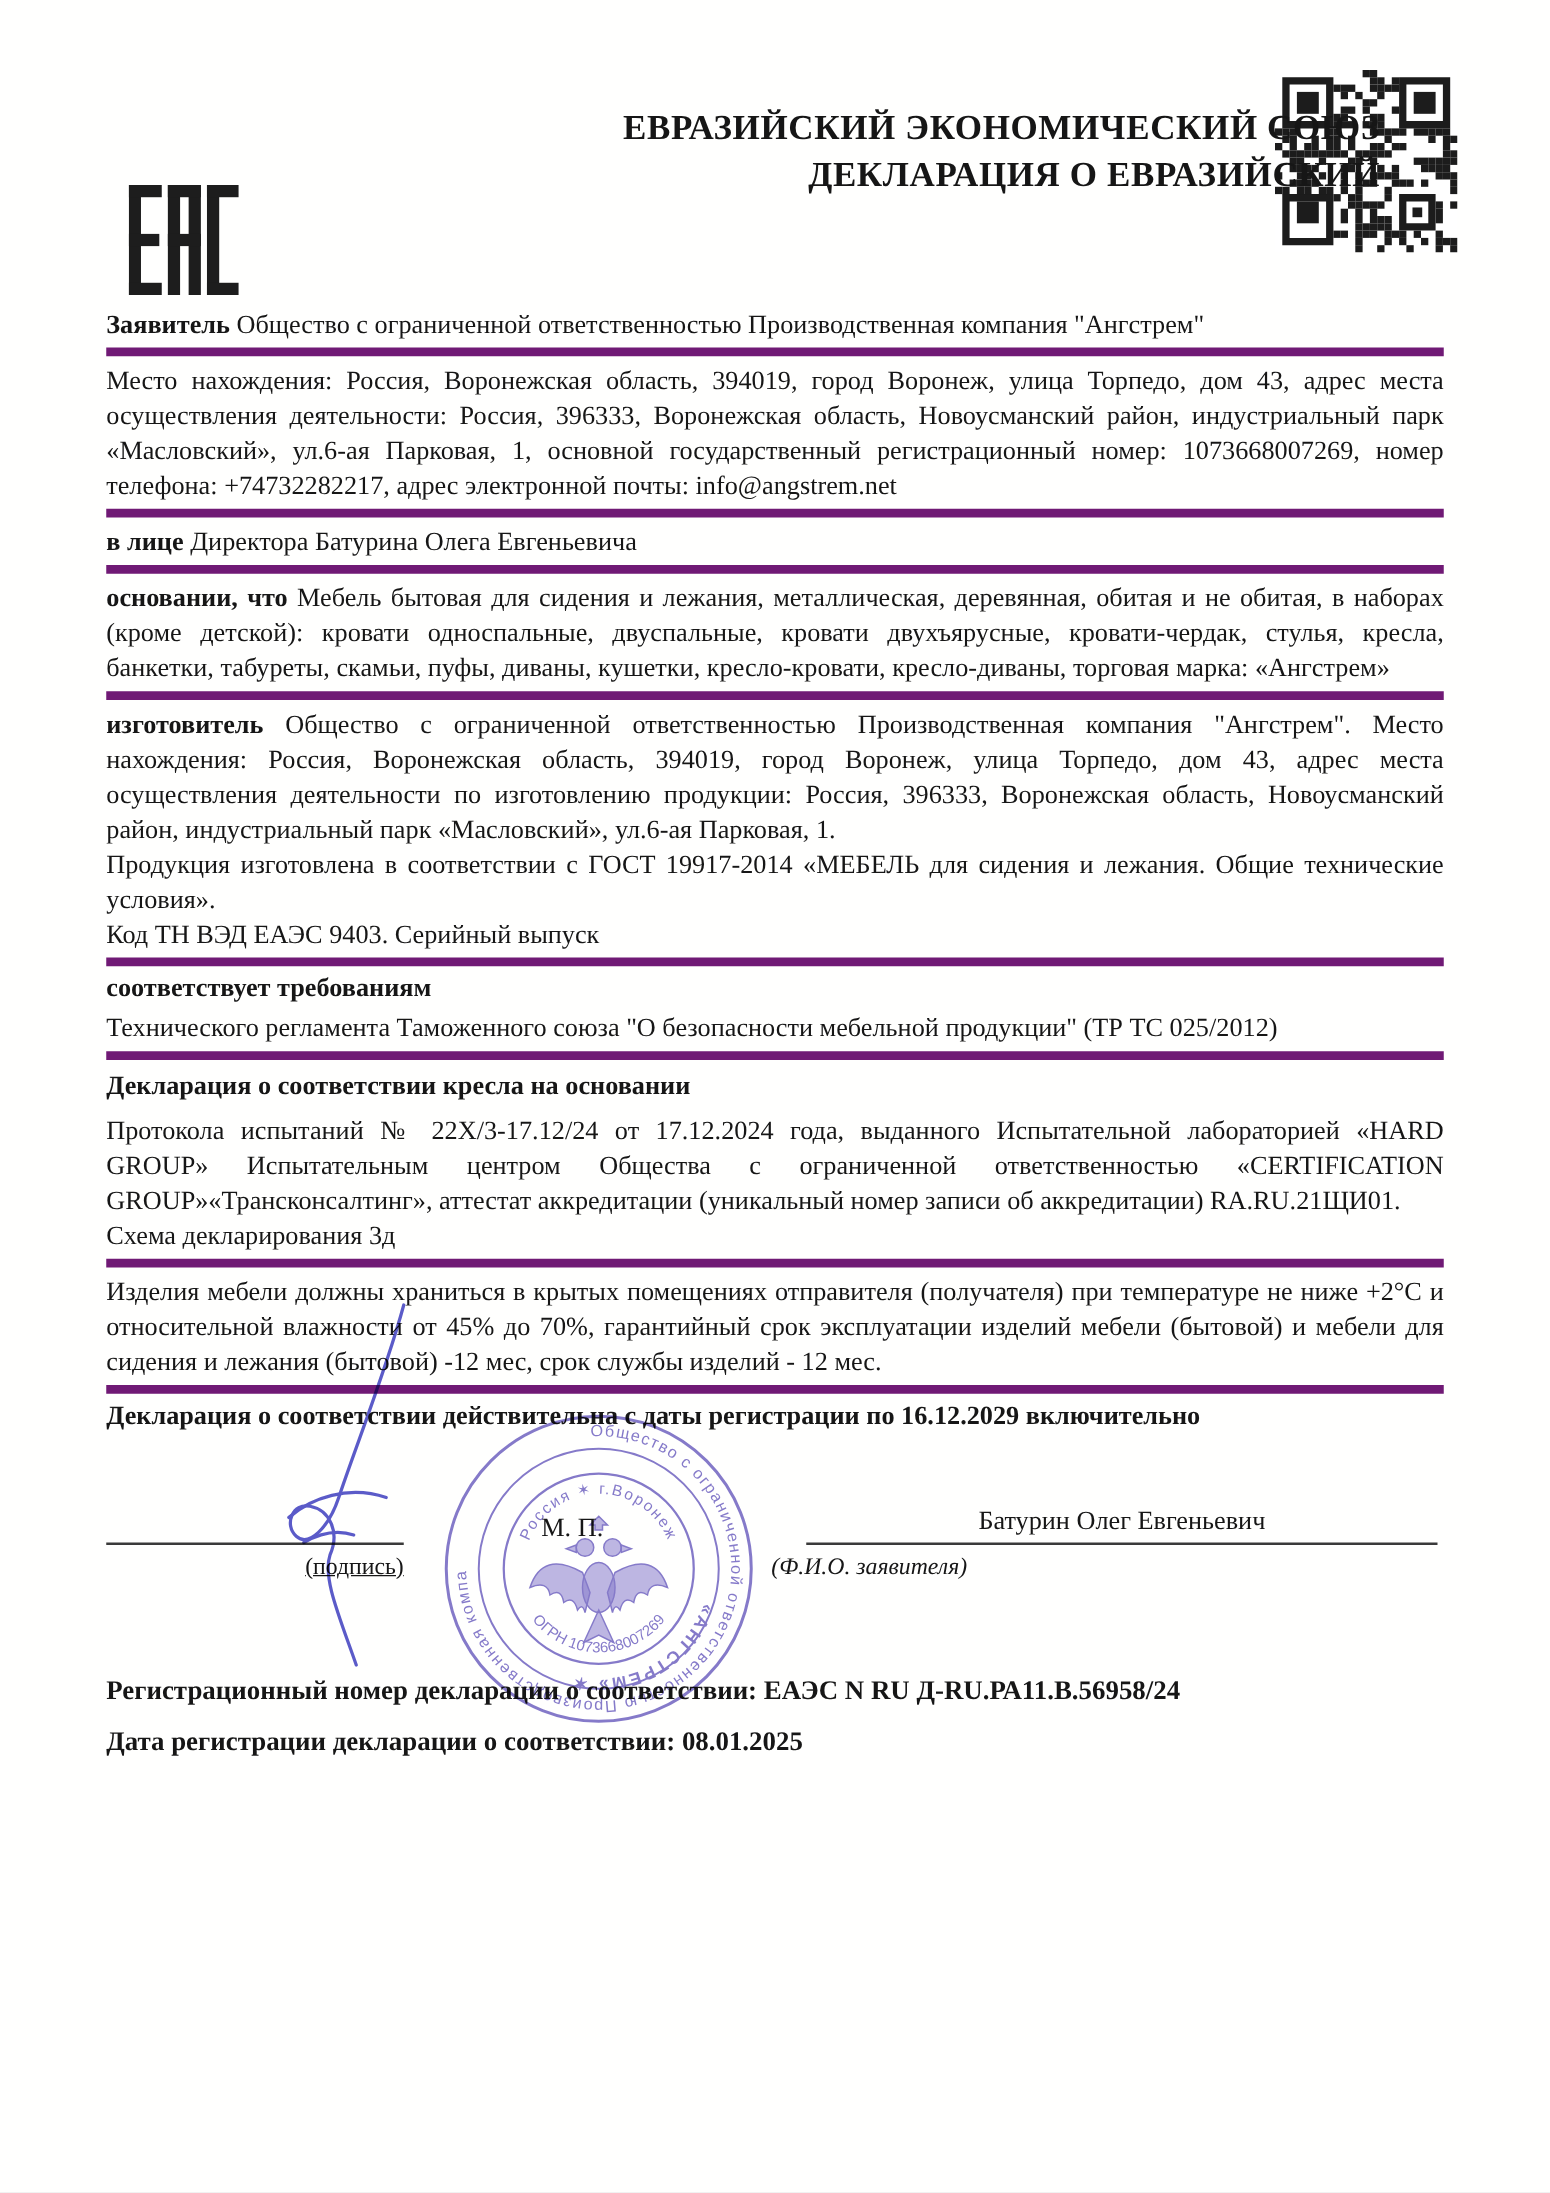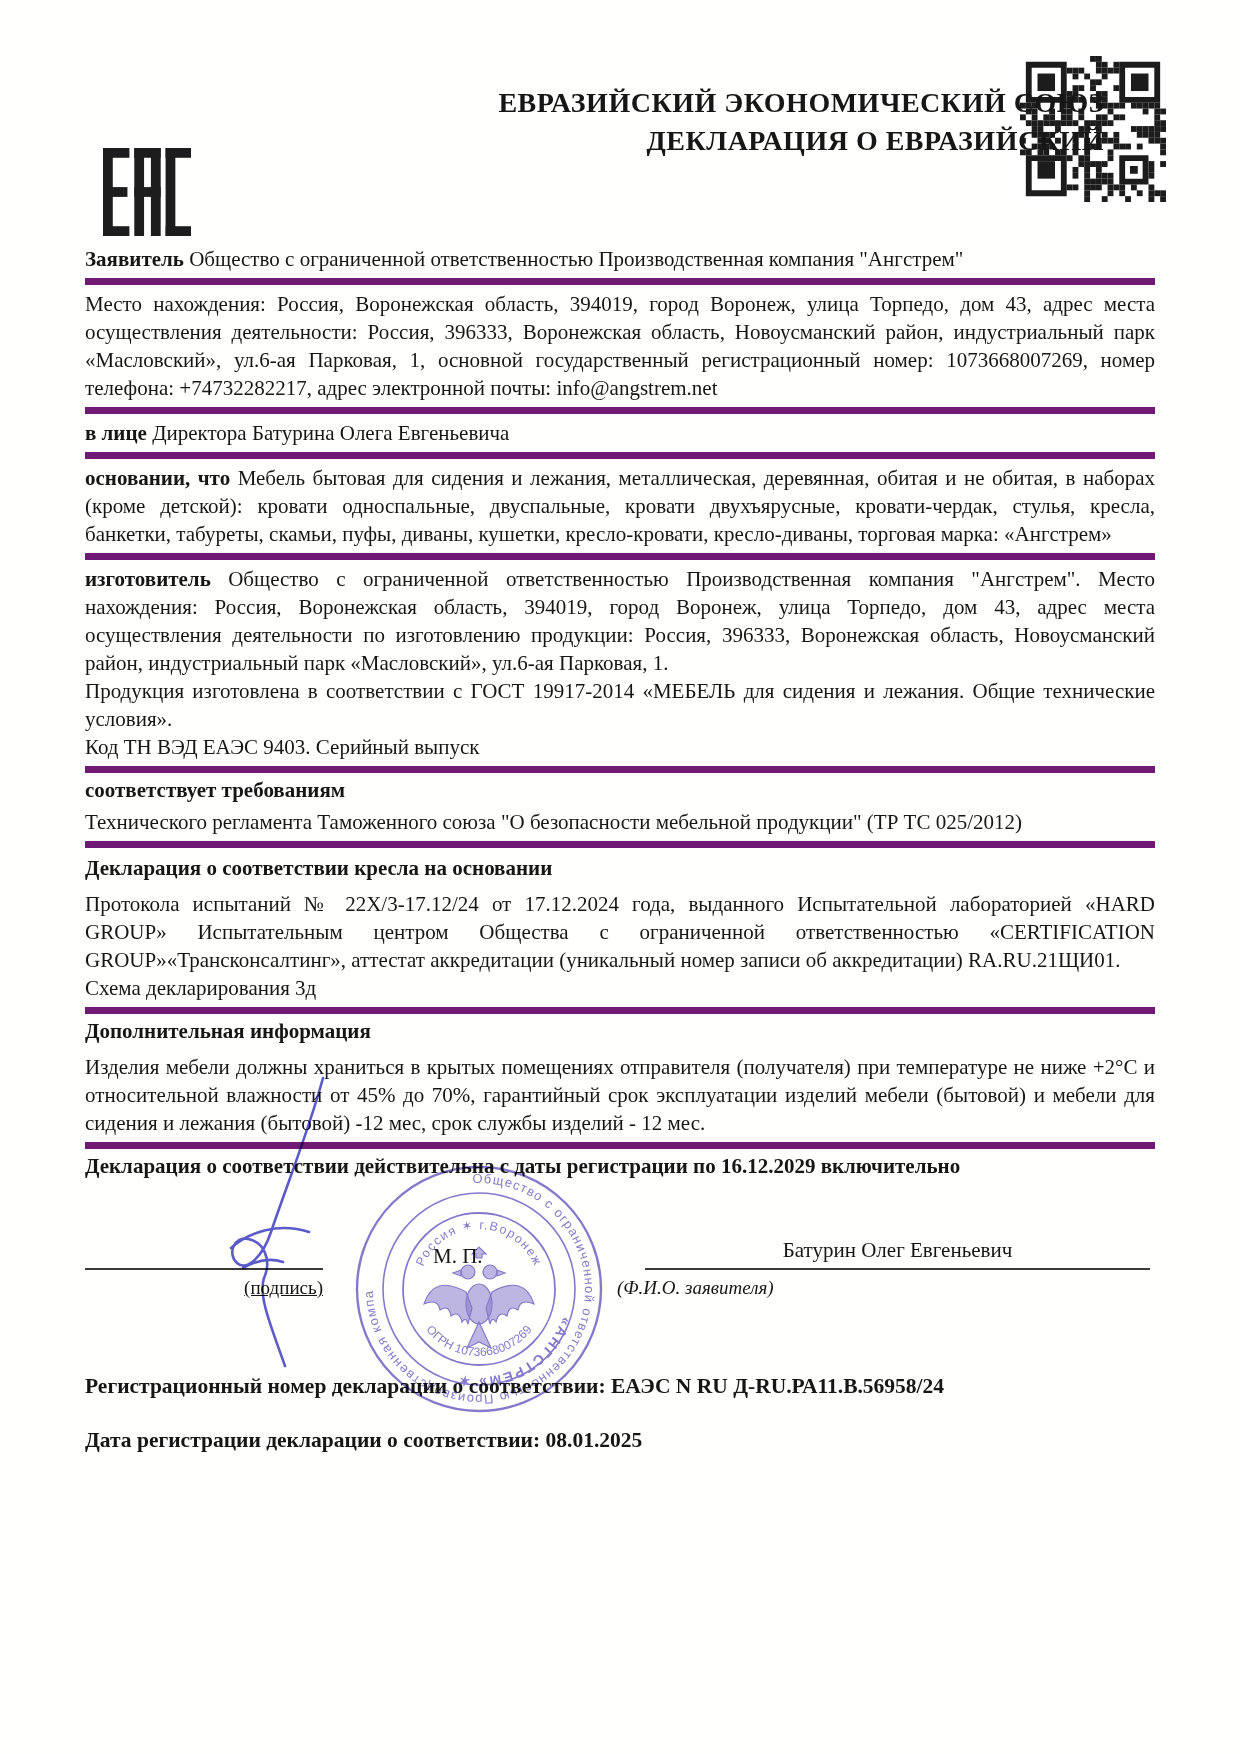--- a/index.html
+++ b/index.html
@@ -27,21 +27,21 @@
   .sig-line.left{left:0;width:238px;}
   .sig-line.right{left:560px;width:505px;}
   .mp{position:absolute;left:348px;top:52px;font-size:21px;}
   .signer{position:absolute;left:560px;top:46px;width:505px;text-align:center;font-size:21px;}
   .cap{position:absolute;top:84px;font-size:19px;}
   .cap.left{left:0;width:238px;text-align:right;text-decoration:underline;}
   .cap.right{left:532px;width:505px;text-align:left;font-style:italic;}
   .stamp{position:absolute;left:263px;top:-32px;mix-blend-mode:multiply;opacity:.92;}
   .signature{position:absolute;left:128px;top:-118px;mix-blend-mode:multiply;}
   .regline{font-weight:bold;margin:10px 0 0 0;font-size:21.5px;}
-  .regline.date{margin-top:26px;}
+  .regline.date{margin-top:13px;}
   .stamp text{font-family:"Liberation Sans", sans-serif;}
 </style>
 </head>
 <body>
 
 <div class="page">
 
   <div class="eac-logo">
     <svg width="88" height="88" viewBox="0 0 90 90">
       <g fill="#1d1d1d">
@@ -307,21 +307,20 @@
       <p class="t">Технического регламента Таможенного союза "О безопасности мебельной продукции" (ТР ТС 025/2012)</p>
     </div>
 
     <div class="hline gap-after">Декларация о соответствии кресла на основании</div>
 
     <div class="sec">
       <p class="t">Протокола испытаний № 22Х/3-17.12/24 от 17.12.2024 года, выданного Испытательной лабораторией «HARD GROUP» Испытательным центром Общества с ограниченной ответственностью «CERTIFICATION GROUP»«Трансконсалтинг», аттестат аккредитации (уникальный номер записи об аккредитации) RA.RU.21ЩИ01.</p>
       <p class="t nj">Схема декларирования 3д</p>
     </div>
 
-    <div class="hline gap-after">Дополнительная информация</div>
 
     <div class="sec">
       <p class="t">Изделия мебели должны храниться в крытых помещениях отправителя (получателя) при температуре не ниже +2°С и относительной влажности от 45% до 70%, гарантийный срок эксплуатации изделий мебели (бытовой) и мебели для сидения и лежания (бытовой) -12 мес, срок службы изделий - 12 мес.</p>
     </div>
 
     <div class="hline">Декларация о соответствии  действительна с даты регистрации по 16.12.2029 включительно</div>
 
     <div class="sign-area">
       <div class="sig-line left"></div>
       <div class="sig-line right"></div>

